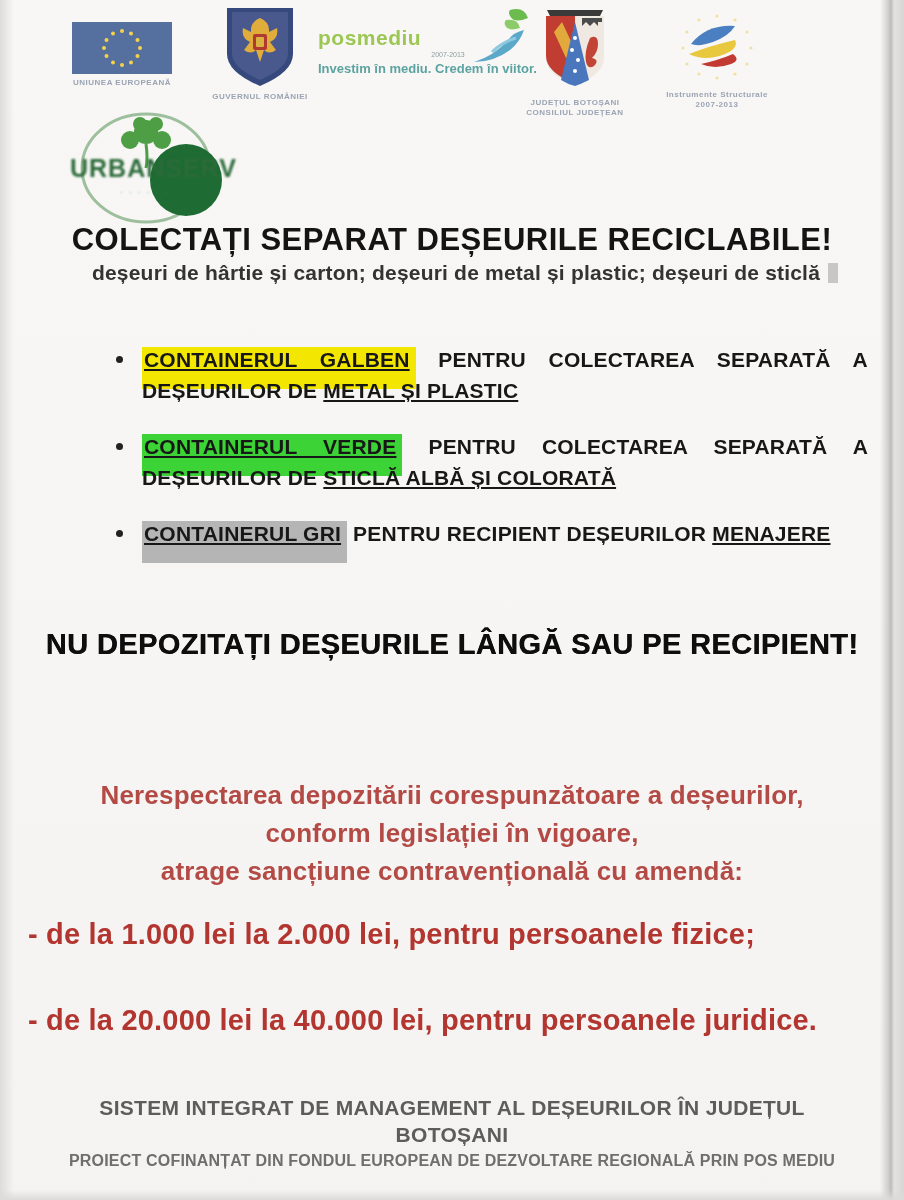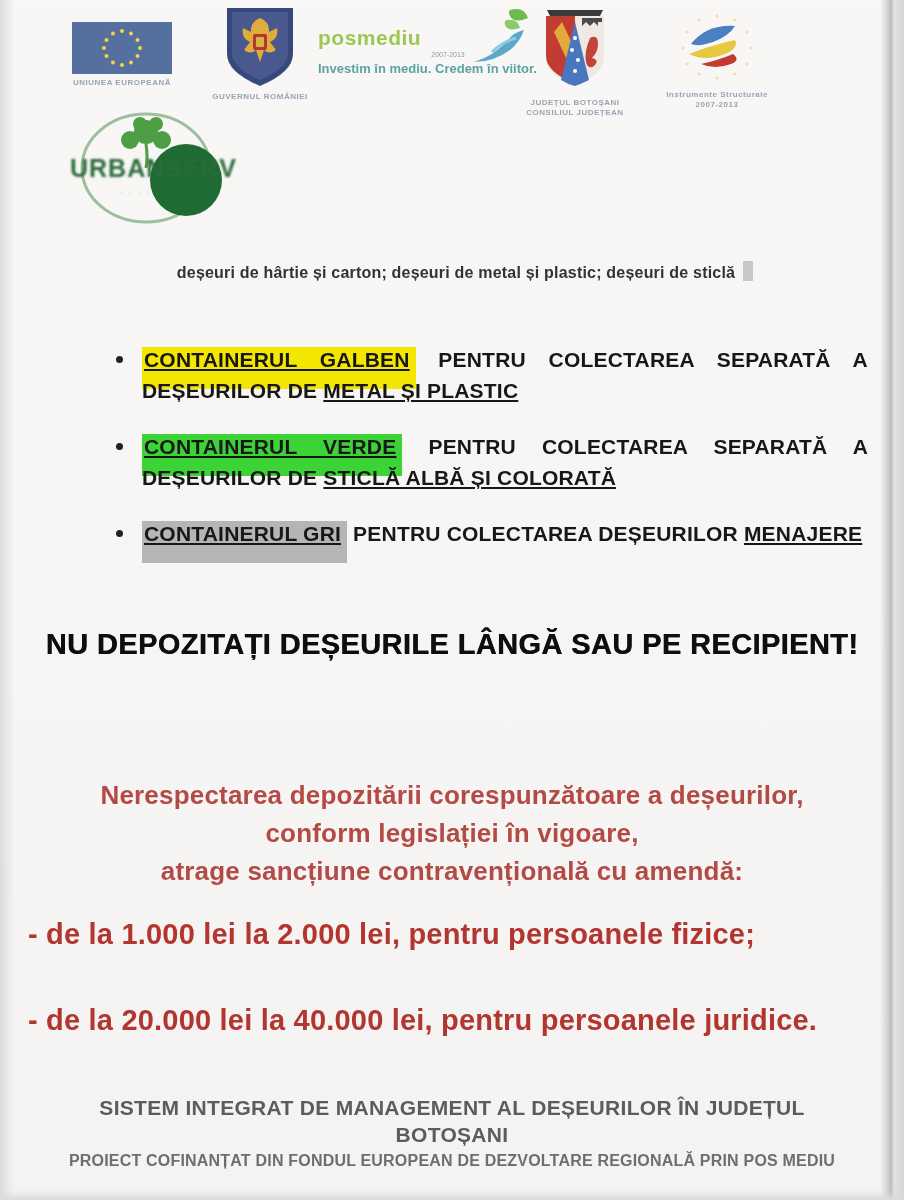--- a/index.html
+++ b/index.html
@@ -49,21 +49,21 @@
   }
   .urban .sub{position:absolute;left:52px;top:82px;font-size:8px;color:#58945f;filter:blur(1.2px);letter-spacing:2px;}
 
   
   .title{
     position:absolute;top:222px;left:0;width:100%;text-align:center;
     font-size:31px;font-weight:bold;color:#141414;letter-spacing:.5px;white-space:nowrap;
   }
   .subtitle{
     position:absolute;top:261px;left:50px;width:830px;text-align:center;
-    font-size:16px;font-weight:bold;color:#333;letter-spacing:.2px;white-space:nowrap;
+    font-size:21px;font-weight:bold;color:#333;letter-spacing:.2px;white-space:nowrap;
   }
   .artifact{display:inline-block;width:10px;height:20px;background:#c8c7c5;vertical-align:-3px;margin-left:8px;}
 
   
   .bullets{position:absolute;top:344px;left:108px;width:760px;margin:0;padding:0;list-style:none;}
   .bullets li{
     position:relative;margin-bottom:25px;padding-left:34px;
     font-size:21px;font-weight:bold;color:#171717;line-height:31px;
     text-align:justify;letter-spacing:.2px;
   }
@@ -210,33 +210,34 @@
         <circle cx="72" cy="18" r="7"></circle>
           <circle cx="88" cy="18" r="7"></circle>
       </g>
       <path d="M78 38 q2 14 0 24" stroke="#4d9e44" stroke-width="3" fill="none"></path>
       <circle cx="118" cy="74" r="36" fill="#1e6b33"></circle>
     </svg>
     <div class="word">URBANSERV</div>
     <div class="sub">· · · · · ·</div>
   </div>
 
+  <div class="title">COLECTAȚI SEPARAT DEȘEURILE RECICLABILE!</div>
   <div class="subtitle">
     <span>deșeuri de hârtie și carton; deșeuri de metal și plastic; deșeuri de sticlă</span><span class="artifact"></span>
   </div>
 
   <ul class="bullets">
     <li>
       <span class="hl" style="background-color: rgb(243, 230, 0);">CONTAINERUL GALBEN</span><span> PENTRU COLECTAREA SEPARATĂ A DEȘEURILOR DE </span><span class="emph">METAL ȘI PLASTIC</span>
     </li>
     <li>
       <span class="hl" style="background-color: rgb(59, 211, 53);">CONTAINERUL VERDE</span><span> PENTRU COLECTAREA SEPARATĂ A DEȘEURILOR DE </span><span class="emph">STICLĂ ALBĂ ȘI COLORATĂ</span>
     </li>
     <li>
-      <span class="hl" style="background-color: rgb(181, 181, 181);">CONTAINERUL GRI</span><span> PENTRU COLECTAREA DEȘEURILOR </span><span class="emph">MENAJERE</span>
+      <span class="hl" style="background-color: rgb(181, 181, 181);">CONTAINERUL GRI</span><span> PENTRU RECIPIENT DEȘEURILOR </span><span class="emph">MENAJERE</span>
     </li>
   </ul>
 
   <div class="warning">NU DEPOZITAȚI DEȘEURILE LÂNGĂ SAU PE RECIPIENT!</div>
 
   <div class="red-intro" style="color: rgb(179, 74, 69);">
     <div>Nerespectarea depozitării corespunzătoare a deșeurilor,</div>
     <div>conform legislației în vigoare,</div>
     <div>atrage sancțiune contravențională cu amendă:</div>
   </div>

